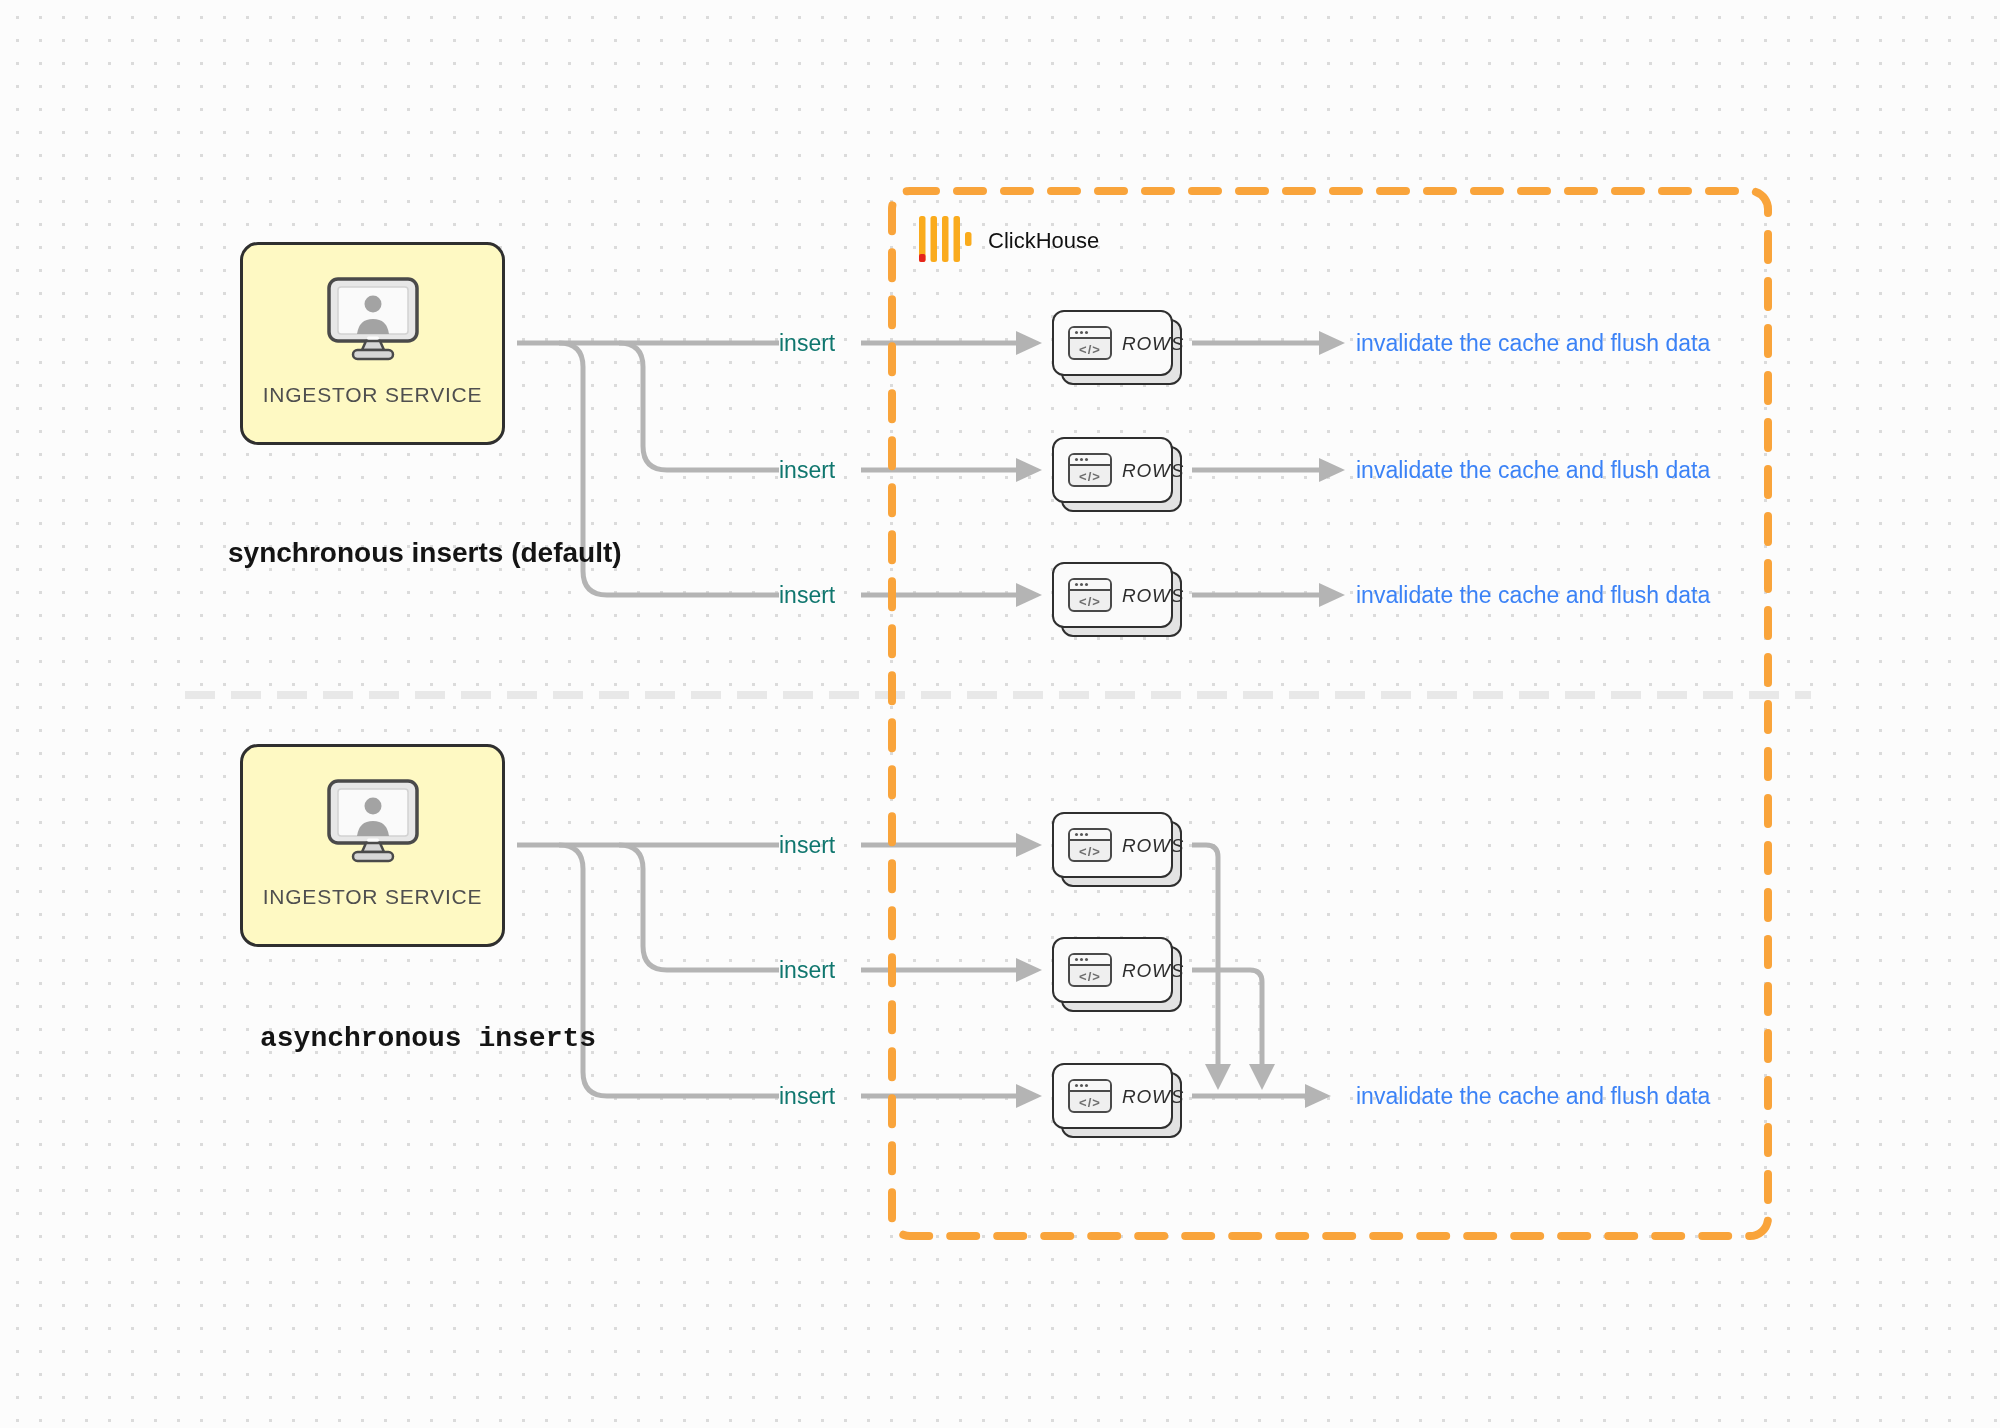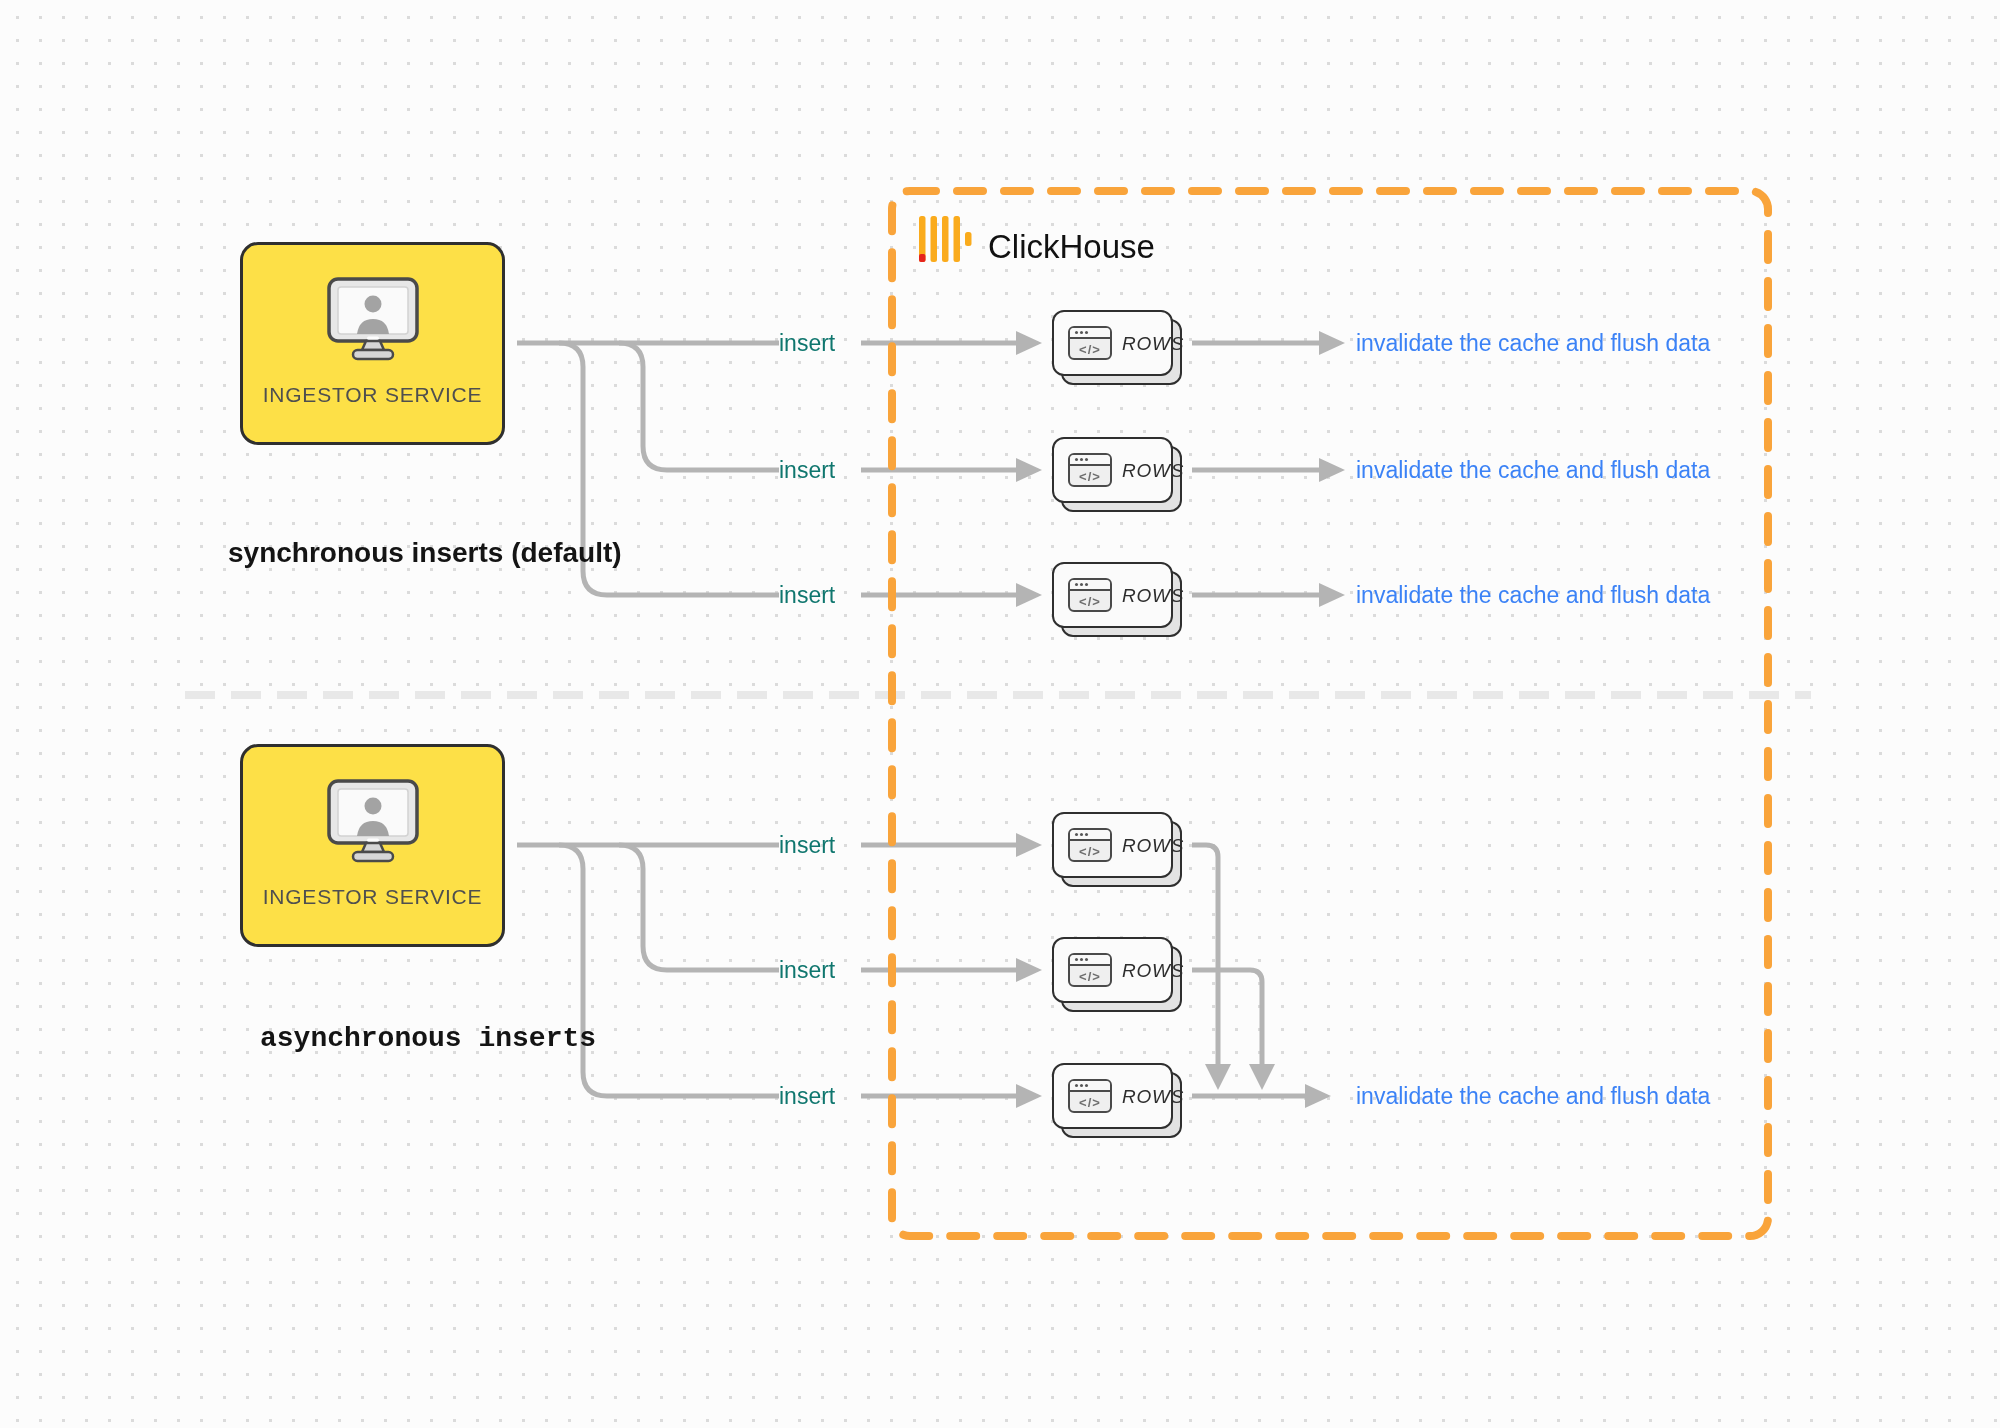--- a/index.html
+++ b/index.html
@@ -12,21 +12,21 @@
     background-position:6px 6px;
   }
   .abs{position:absolute;}
   
   #wires{position:absolute;left:0;top:0;width:2000px;height:1428px;}
   .c{stroke:#b4b4b4;stroke-width:5;fill:none;}
   .ah{fill:#b4b4b4;stroke:none;}
   
   .ingestor{
     width:265px;height:203px;box-sizing:border-box;
-    background:#fde047;border:3.5px solid #2f2f2f;border-radius:18px;
+    background:#fef9c3;border:3.5px solid #2f2f2f;border-radius:18px;
   }
   .ingestor .mon{position:absolute;left:50%;top:32px;transform:translateX(-50%);}
   .service-label{
     position:absolute;left:0;right:0;top:138px;text-align:center;
     font-size:21px;letter-spacing:0.8px;color:#4f4f4f;
   }
   .section-label{
     font-size:28px;font-weight:bold;color:#141414;line-height:30px;white-space:nowrap;
   }
   
@@ -62,21 +62,21 @@
     display:block;text-align:center;font-size:13px;font-weight:bold;color:#6e6e6e;
     line-height:21px;letter-spacing:1px;
   }
   .rows-label{
     position:absolute;left:68px;top:0;width:48px;height:66px;line-height:63px;text-align:center;
     font-style:italic;font-size:19px;font-weight:500;letter-spacing:0.8px;color:#2e2e2e;
   }
   
   .ch-header{left:919px;top:215px;height:50px;}
   .ch-name{
-    position:absolute;left:69px;top:13px;font-size:33px;font-weight:500;color:#111;
+    position:absolute;left:69px;top:13px;font-size:22px;font-weight:500;color:#111;
     white-space:nowrap;
   }
 </style>
 </head>
 <body>
 
 <svg id="wires" xmlns="http://www.w3.org/2000/svg">
 
   <path class="c" d="M517 343 H779 M861 343 H1016"></path>
   <polygon class="ah" points="1016,331 1042,343 1016,355"></polygon>

